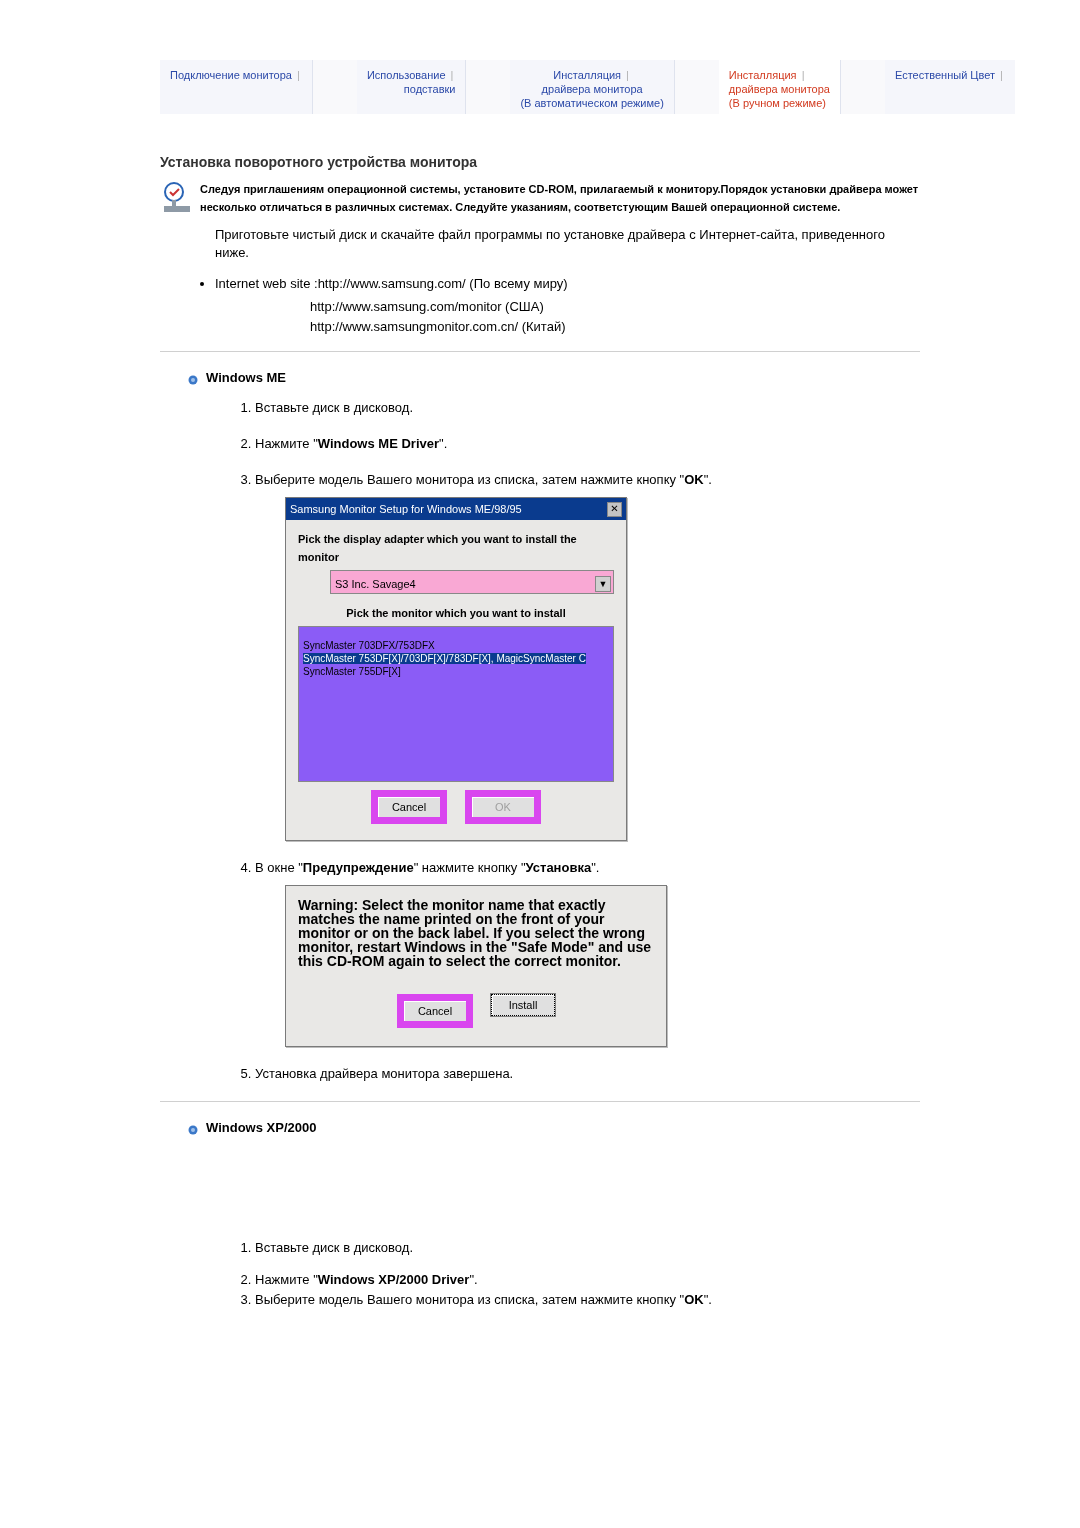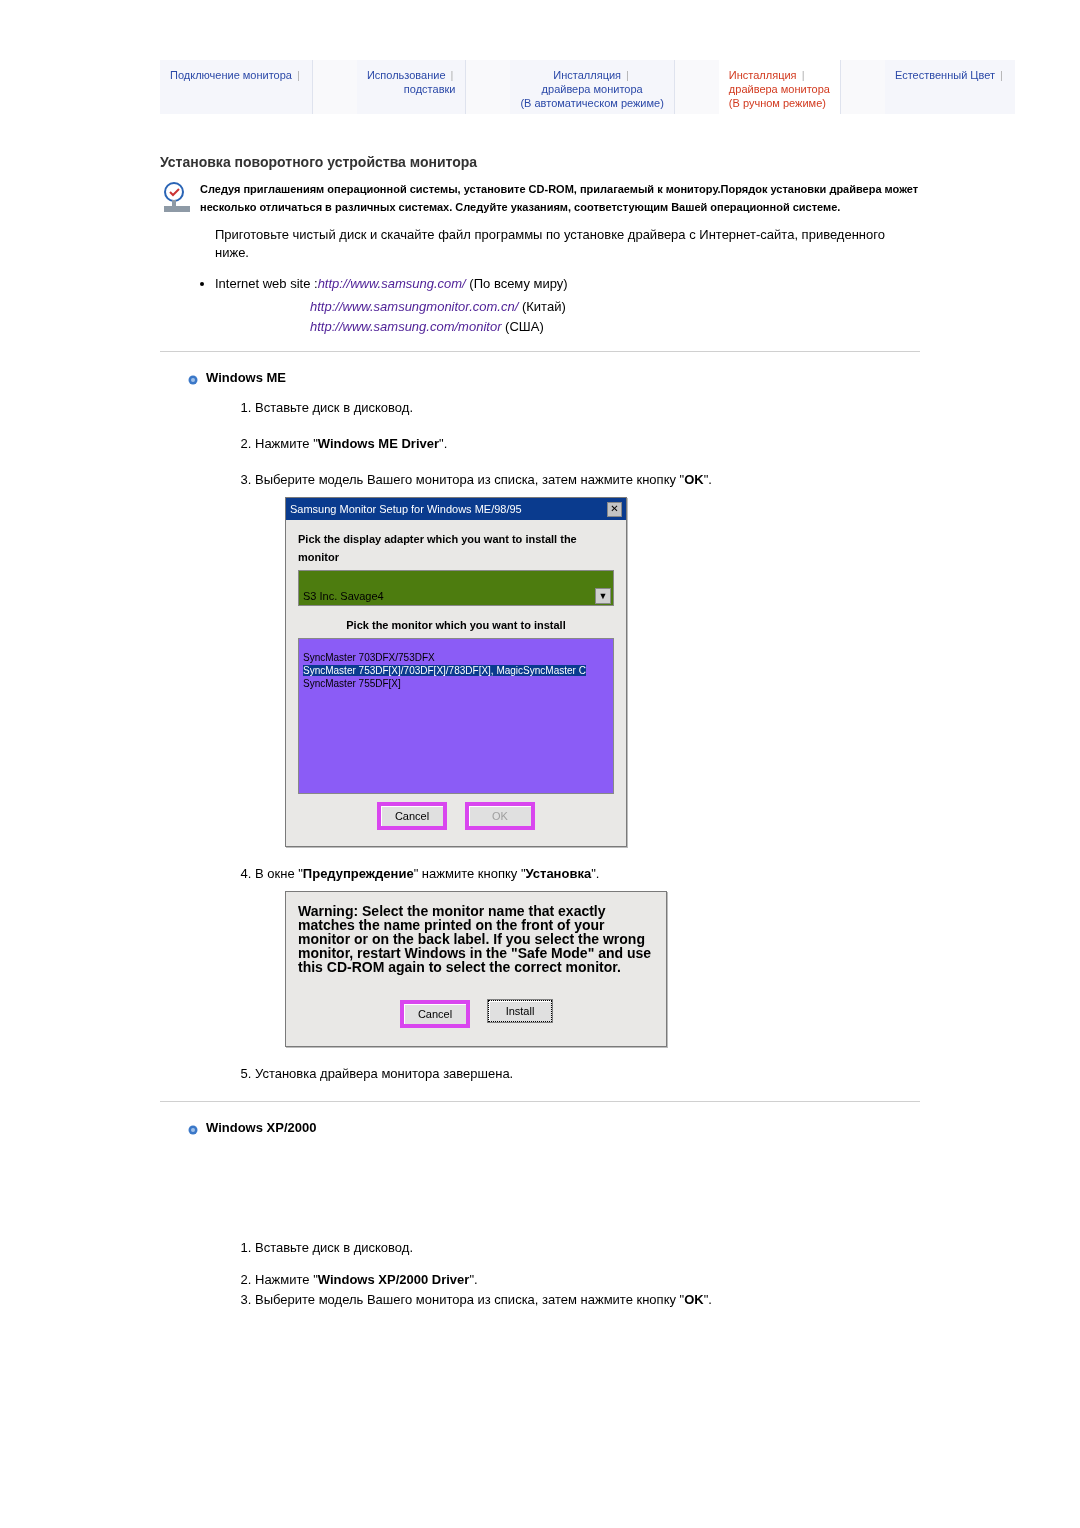--- a/index.html
+++ b/index.html
@@ -65,21 +65,21 @@
     line-height: 18px;
   }
   .bold { font-weight: bold; }
   
   .body-block {
     margin-left: 55px;
     margin-bottom: 14px;
     line-height: 18px;
   }
   
-  .lnk { color: #4c1d95; text-decoration: none; font-style: italic; }
+  .lnk { color: #000000; text-decoration: none; }
   
   ul.square { list-style: disc; padding-left: 55px; margin: 6px 0 6px 0;}
   ul.square li { margin-bottom: 0; }
   .indent-links { margin-left: 150px; line-height: 20px; }
   hr.sep { border: none; border-top: 1px solid #d0d0d0; margin: 14px 0 18px 0; }
   
   .sub-heading {
     display: flex;
     align-items: center;
     margin: 4px 0 14px 28px;
@@ -120,38 +120,39 @@
   }
   .dialog .titlebar .xbox {
     width: 13px; height: 13px; background:#c4c4c4; color:#000;
     display:flex; align-items:center; justify-content:center;
     font-size:10px; border:1px solid #888;
   }
   .dialog .dbody { padding: 10px 12px; }
   .dlabel { font-weight: bold; margin-bottom: 4px; }
   .dselect {
     display:flex; align-items:center; justify-content:space-between;
-    background:#4d7c0f; border:1px solid #888; height:18px; padding:16px 2px 0 4px;
+    background:#f9a8d4; border:1px solid #888; height:18px; padding:4px 2px 0 4px;
     margin-bottom: 10px;
+    margin-left: 32px;
   }
   .dselect .caret {
     width:14px; background:#d0d0d0; height:14px; display:flex;
     align-items:center; justify-content:center; border:1px solid #888;
     font-size:9px;
   }
   .dlist {
     background:#8b5cf6; border:1px solid #888; height:130px; padding:12px 4px;
     font-size: 10px; line-height: 13px;
   }
   .dlist .hl { background:#0a3b8e; color:#fff; display:inline; }
   .dbuttons {
     display:flex; justify-content:center; gap:18px; padding: 8px 0 6px 0;
   }
   .dbtn {
-    min-width: 62px; height: 20px; background:#e0e0e0; border:4px solid #d946ef;
+    min-width: 62px; height: 20px; background:#e0e0e0; border:7px solid #d946ef;
     font-size:11px; display:flex; align-items:center; justify-content:center;
     box-shadow: 1px 1px 0 #fff inset;
   }
   .dbtn.disabled { color:#a0a0a0; }
   .dbtn.primary { border:1px dotted #000; outline:1px solid #808080; }
   
   .dialog.warn { width: 380px; }
   .dialog.warn .dbody { padding: 12px; }
   .warn-text { font-weight: bold; font-size: 14px; line-height: 14px; margin-bottom: 18px; }
 </style>
@@ -202,22 +203,22 @@
   </div>
 
   <div class="body-block">Приготовьте чистый диск и скачайте файл программы по установке драйвера с Интернет-сайта, приведенного ниже.</div>
 
   <ul class="square">
     <li>
       <span>Internet web site :</span><a class="lnk">http://www.samsung.com/</a><span> (По всему миру)</span>
     </li>
   </ul>
   <div class="indent-links">
+    <div><a class="lnk">http://www.samsung.com/monitor</a><span> (США)</span></div>
     <div><a class="lnk">http://www.samsungmonitor.com.cn/</a><span> (Китай)</span></div>
-    <div><a class="lnk">http://www.samsung.com/monitor</a><span> (США)</span></div>
   </div>
 
   <hr class="sep">
 
   <div class="sub-heading">
     <span class="blue-bullet">
       <svg width="10" height="10">
           <circle cx="5" cy="5" r="4.5" fill="#3b78c8"></circle>
           <circle cx="5" cy="5" r="2" fill="#9fc1ea"></circle>
         </svg>

